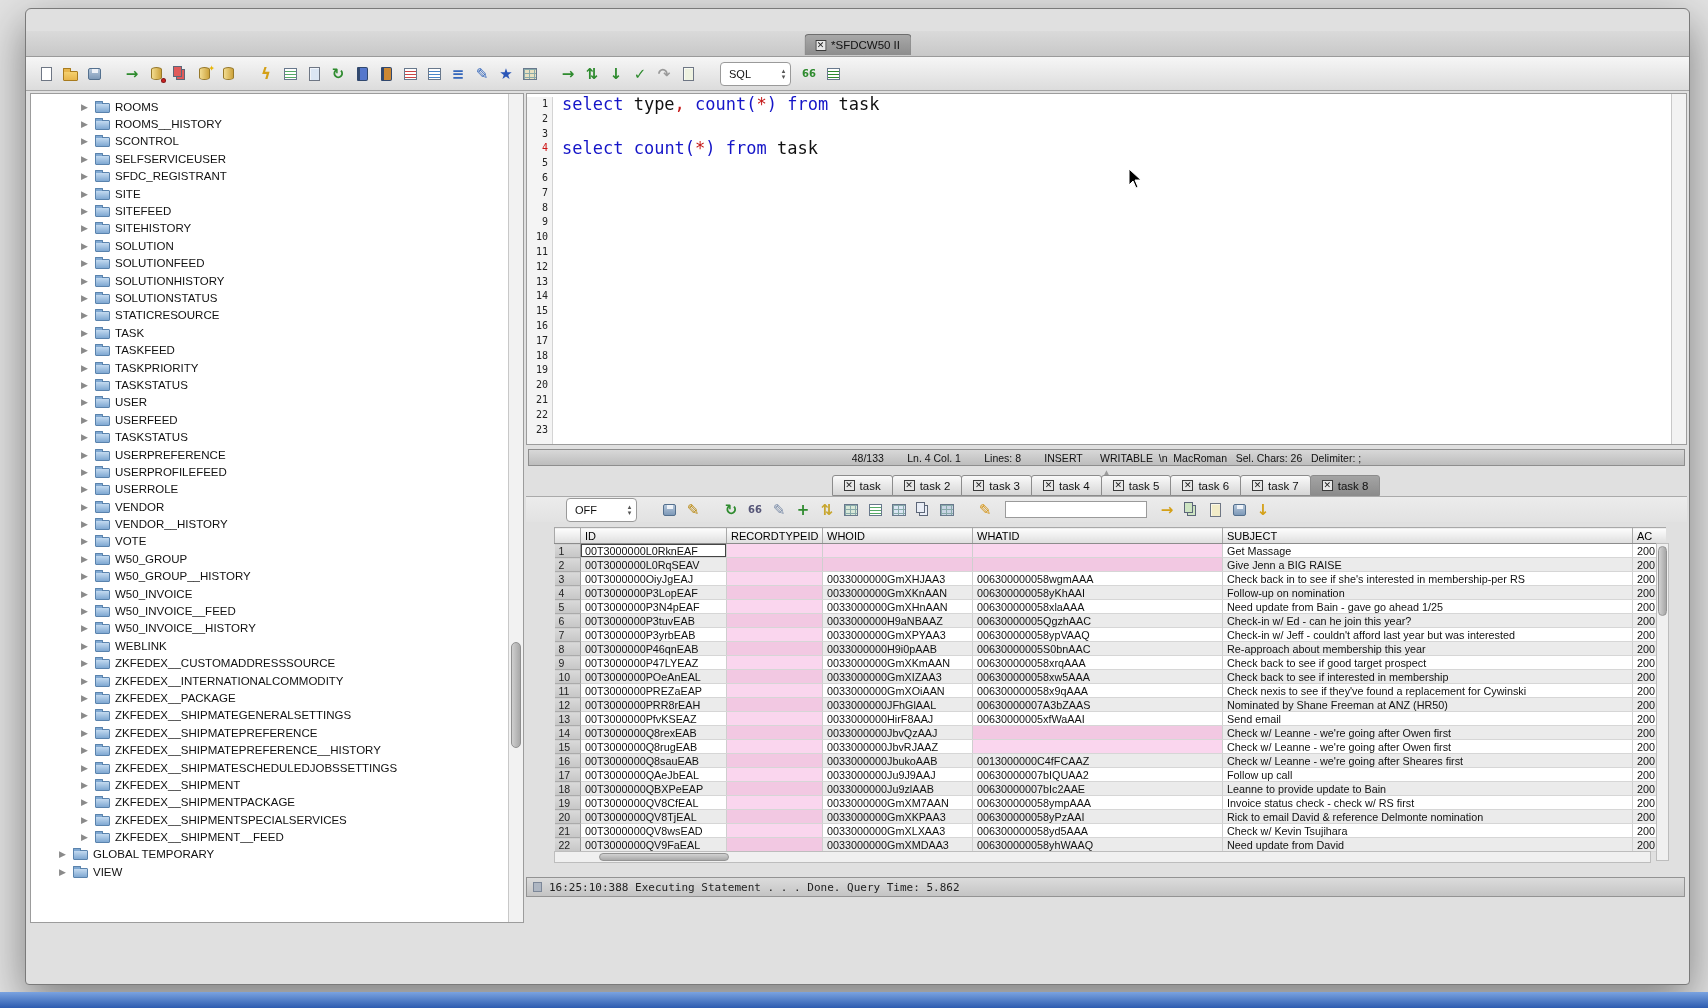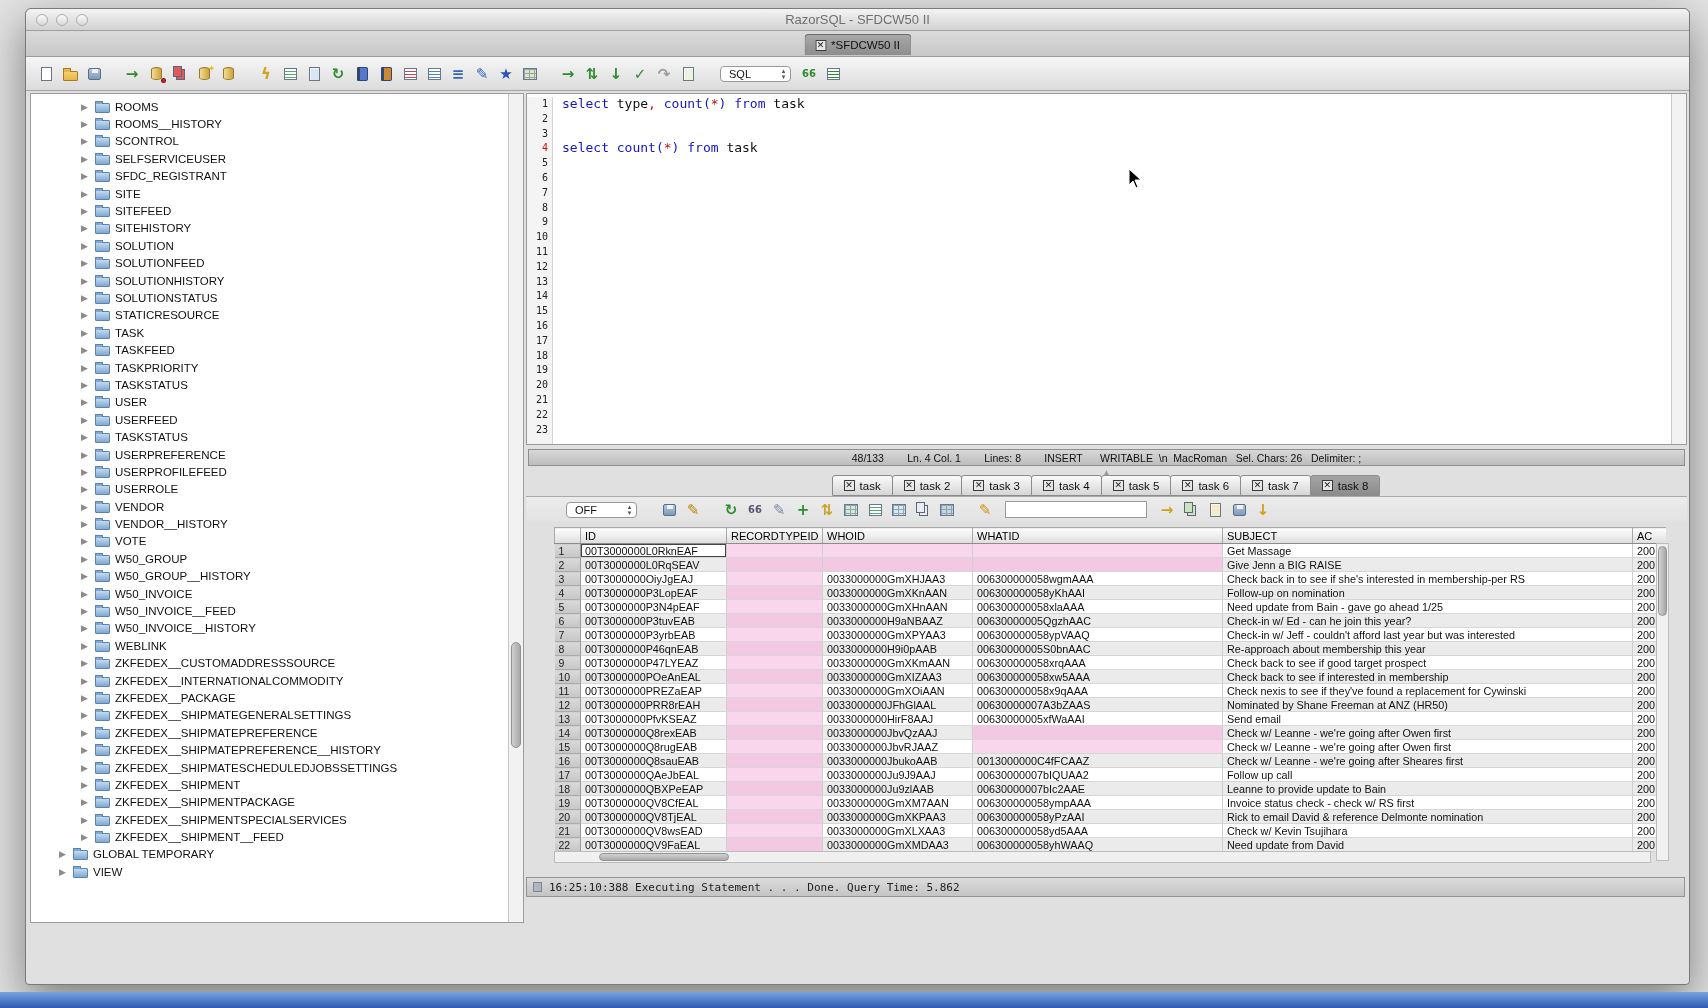--- a/index.html
+++ b/index.html
@@ -28,21 +28,21 @@
   .xbox{display:inline-flex;width:11px;height:11px;border:1px solid #3a3a3a;background:#e8e8e8;
     align-items:center;justify-content:center;font-size:9px;line-height:9px;color:#222;}
   
   .toolbar{position:absolute;left:0;top:48px;right:0;height:34px;
     background:linear-gradient(#f6f6f6,#dcdcdc);border-bottom:1px solid #a3a3a3;
     display:flex;align-items:center;padding:0 8px;}
   .tbtn{position:relative;width:22px;height:22px;display:inline-flex;align-items:center;
     justify-content:center;margin:0 1px;}
   .tbtn .glyph{font-size:15px;font-weight:bold;font-family:"DejaVu Sans",sans-serif;}
   .tsep{display:inline-block;width:14px;height:1px;}
-  .combo{display:inline-flex;align-items:center;height:16px;background:#fff;
+  .combo{display:inline-flex;align-items:center;height:24px;background:#fff;
     border:1px solid #9a9a9a;border-radius:4px;margin:0 6px;padding-left:8px;font-size:11px;}
   .combo .combo-label{min-width:48px;color:#111;}
   .stepper{display:inline-flex;flex-direction:column;width:13px;height:18px;
     align-items:center;justify-content:center;color:#555;}
   .stepper i{font-style:normal;font-size:7px;line-height:6px;}
   
   .sh{display:inline-block;}
   .sh-page{width:11px;height:14px;background:var(--c,#fff);border:1px solid #6e7684;
     box-shadow:inset 1px 1px 0 rgba(255,255,255,.6);}
   .sh-folder{width:15px;height:10px;background:linear-gradient(#f5d06e,var(--c,#e0a83c));
@@ -85,21 +85,21 @@
   
   #rightpanel{position:absolute;left:500px;top:84px;width:1161px;height:830px;}
   #editor{position:absolute;left:0;top:0;right:0;height:352px;background:#fff;
     border:1px solid #9c9c9c;overflow:hidden;}
   .gutter{position:absolute;left:0;top:3px;width:26px;bottom:0;background:#f4f4f4;
     border-right:1px solid #d4d4d4;text-align:right;padding-right:4px;
     font-family:"DejaVu Sans Mono",monospace;font-size:10px;color:#222;}
   .gnum{height:14.8px;line-height:14.8px;}
   .gnum.cur{color:#cc1111;}
   .code{position:absolute;left:27px;top:3px;right:16px;bottom:0;padding-left:8px;
-    font-family:"DejaVu Sans Mono",monospace;font-size:13px;}
+    font-family:"DejaVu Sans Mono",monospace;font-size:17px;}
   .cline{height:14.8px;line-height:14.8px;white-space:pre;}
   .tok-kw{color:#1515c8;}
   .tok-id{color:#111;}
   .tok-sym{color:#c41414;}
   .sel{background:#b5d5f2;}
   .ed-scroll{position:absolute;right:0;top:0;width:15px;bottom:0;background:#f2f2f2;
     border-left:1px solid #c8c8c8;}
   .ed-status{position:absolute;left:2px;right:2px;top:356px;height:17px;
     background:linear-gradient(#d8d8d8,#bdbdbd);border:1px solid #8e8e8e;
     font-size:10.5px;color:#111;display:flex;align-items:center;justify-content:center;
@@ -149,26 +149,20 @@
     display:flex;align-items:center;gap:7px;padding:0 6px;
     font-family:"DejaVu Sans Mono",monospace;font-size:11px;color:#222;}
   .sq{width:9px;height:10px;background:#aeb6c2;border:1px solid #7c8798;}
   
   #cursor{position:absolute;left:1128px;top:168px;z-index:50;}
 </style>
 </head>
 <body>
 
 <div id="window">
-  <div class="titlebar">
-    <span class="tl" style="left:10px"></span>
-    <span class="tl" style="left:30px"></span>
-    <span class="tl" style="left:50px"></span>
-    <div class="title-text">RazorSQL - SFDCW50 II</div>
-  </div>
 
   <div class="tabstrip">
     <div class="conn-tab">
       <span class="xbox">✕</span>
       <span>*SFDCW50 II</span>
     </div>
   </div>
 
   <div class="toolbar" id="main-toolbar">
       <span class="tbtn">

